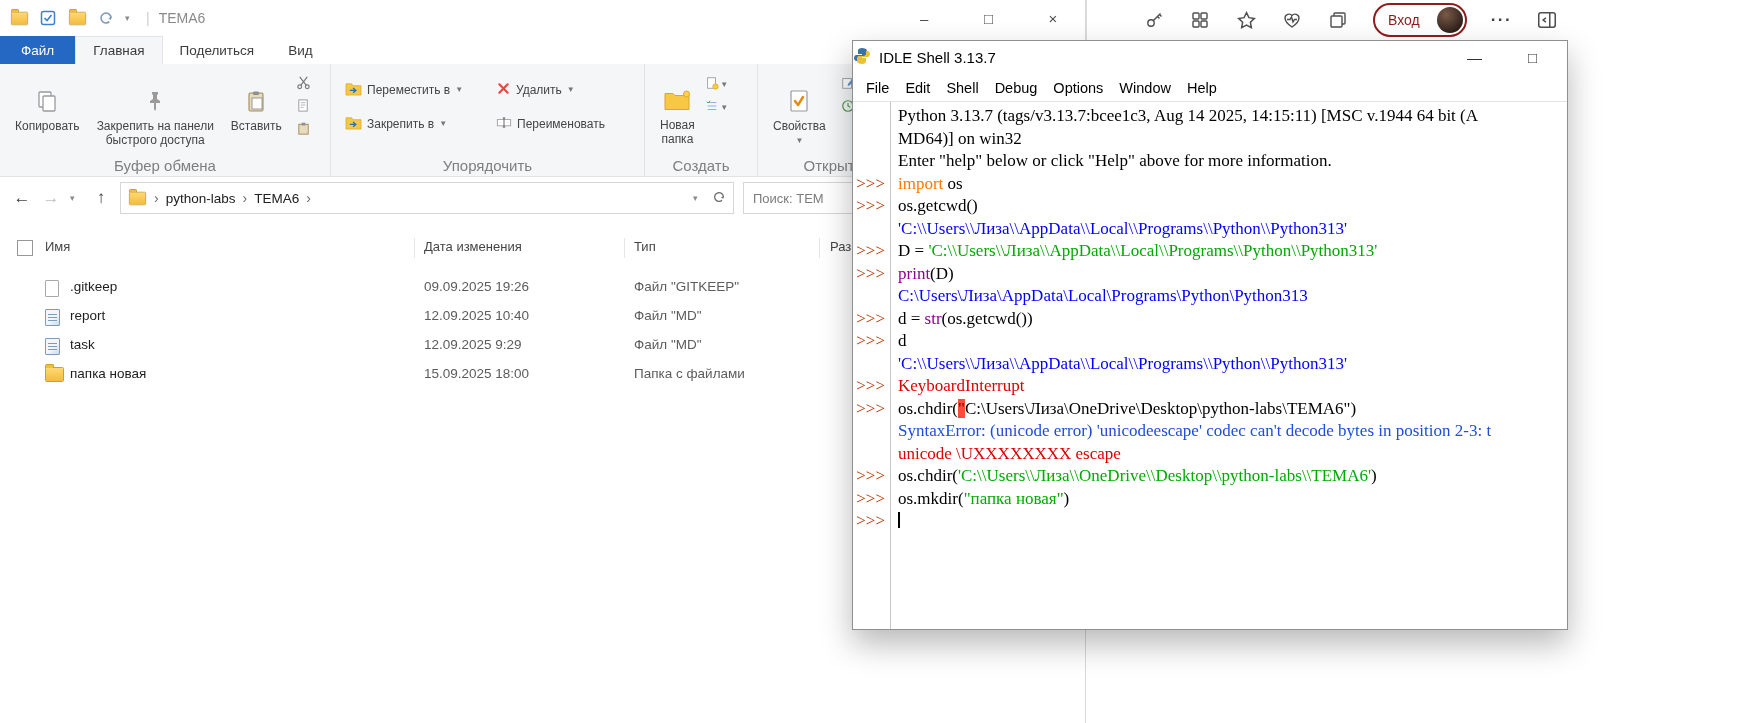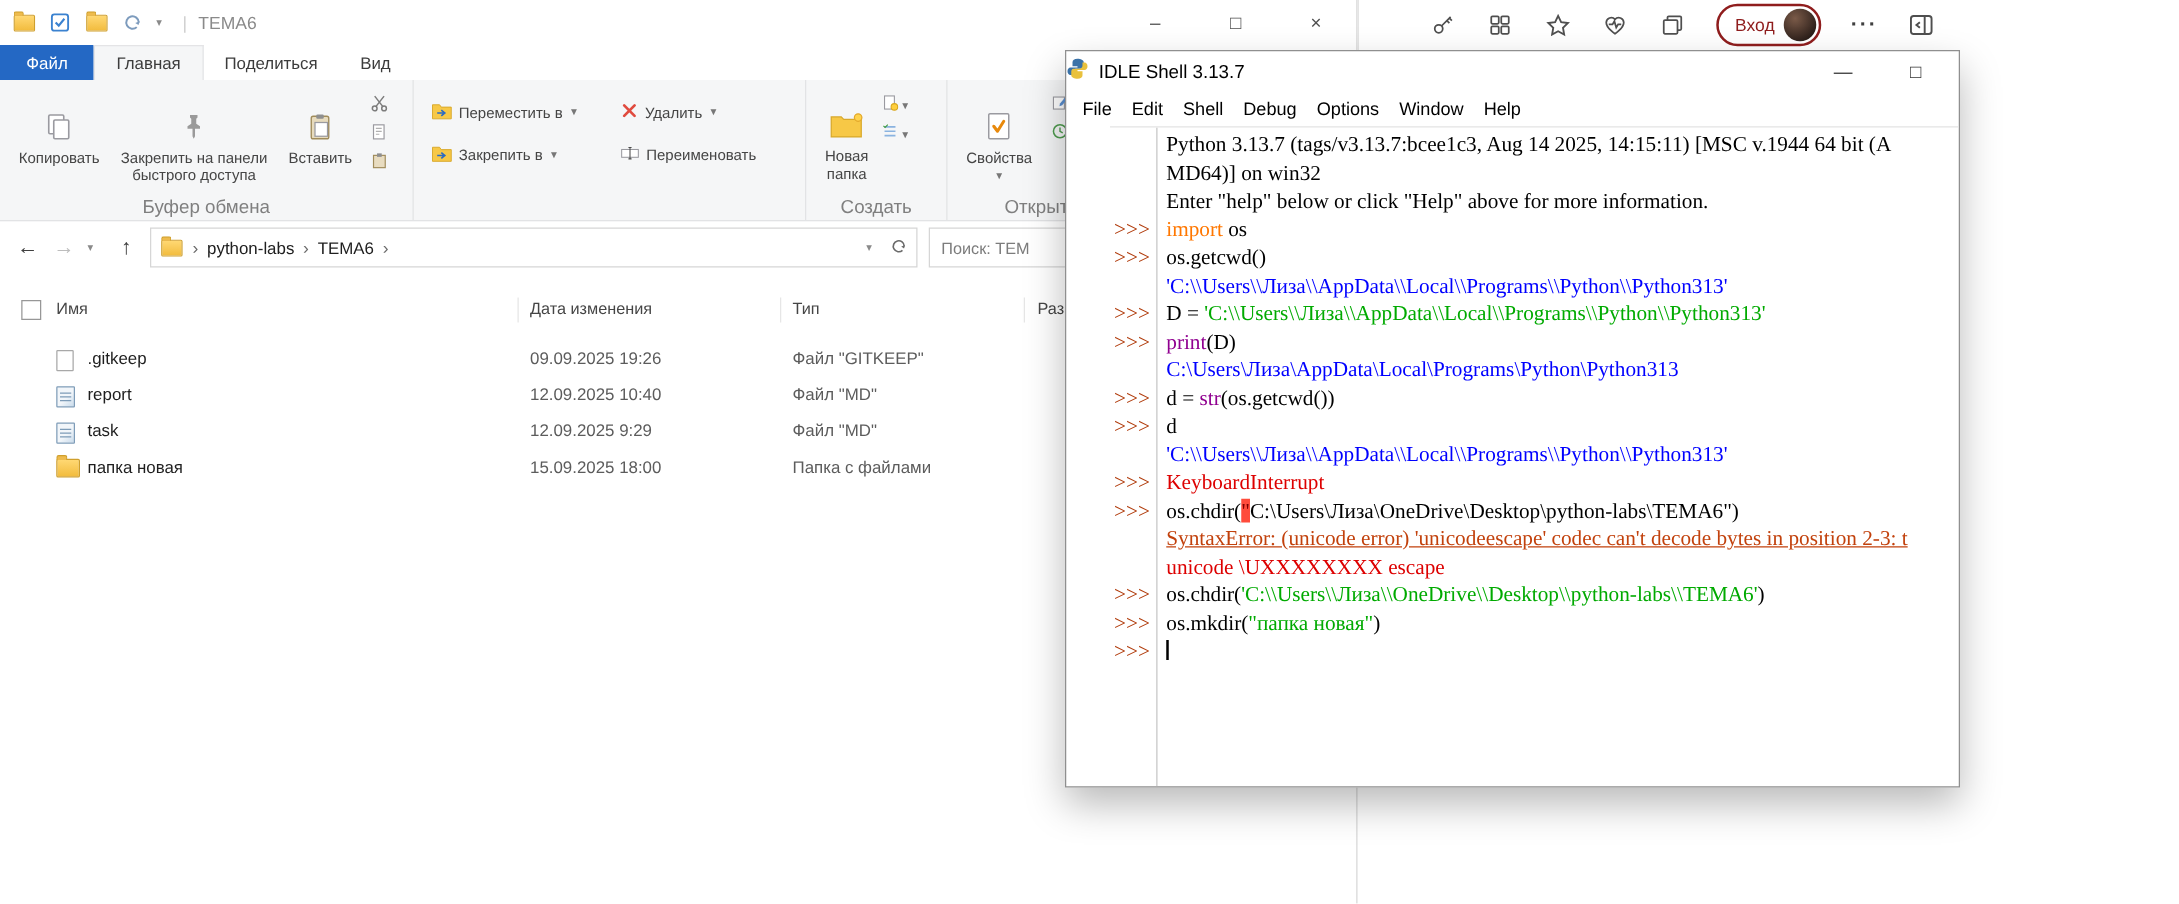--- a/index.html
+++ b/index.html
@@ -67,36 +67,36 @@
   .fi-md{width:13px;height:15px;background:linear-gradient(135deg,#f2f6fa 55%,#c9dbeb);border:1px solid #7e9cb8;border-radius:1px;top:-2px;}
   .fi-md::before{content:"";position:absolute;left:2px;top:4px;right:2px;height:1px;background:#7e9cb8;
                  box-shadow:0 3px 0 #7e9cb8,0 6px 0 #7e9cb8;}
   .fi.small{transform:scale(.9);}
 
   
   .edge-bar{position:absolute;left:1086px;top:0;width:657px;height:40px;background:#fff;border-left:1px solid #dcdcdc;
             display:flex;align-items:center;gap:24px;padding-left:56px;box-sizing:border-box;z-index:0;}
   .bicon{display:flex;align-items:center;justify-content:center;width:22px;height:22px;cursor:default;}
   .bicon svg{stroke:#4f4f4f;fill:none;stroke-width:1.4;}
-  .signin{height:28px;border:2px solid #8f1d1d;border-radius:17px;display:flex;align-items:center;gap:7px;
+  .signin{height:28px;border:2px solid #8f1d1d;border-radius:17px;display:flex;align-items:center;gap:17px;
           padding:1px 2px 1px 13px;color:#8f1d1d;font-size:14px;cursor:default;}
   .avatar{width:26px;height:26px;border-radius:50%;background:radial-gradient(circle at 35% 30%,#7a5a48,#2c1f1a 75%);}
   .dots{font-size:17px;color:#3f3f3f;letter-spacing:1.5px;font-weight:bold;cursor:default;}
 
   
   .idle{position:absolute;left:852px;top:40px;width:716px;height:590px;background:#fff;border:1px solid #8f8f8f;
         box-shadow:0 14px 30px rgba(0,0,0,.28);display:flex;flex-direction:column;box-sizing:border-box;z-index:5;}
   .idle-titlebar{height:33px;display:flex;align-items:center;gap:8px;position:relative;flex:none;}
   .idle-title{font-size:15px;color:#000;}
   .idle-caption{position:absolute;right:30px;top:0;height:33px;display:flex;gap:46px;align-items:center;
                 font-size:15px;color:#333;}
   .idle-menubar{height:27px;display:flex;align-items:center;padding-left:5px;font-size:14.5px;color:#000;flex:none;}
   .menu-item{padding:0 8px;cursor:default;}
   .idle-shell{flex:1;position:relative;font-family:"Liberation Serif","DejaVu Serif",serif;font-size:17px;
-              overflow:hidden;border-top:1px solid #e3e3e3;cursor:text;margin-left:35px;}
+              overflow:hidden;border-top:1px solid #e3e3e3;cursor:text;}
   .sh-rule{position:absolute;left:37px;top:0;bottom:0;width:1px;background:#c6c6c6;}
   .sh-lines{position:absolute;left:0;right:0;top:3px;}
   .sh-row{display:flex;height:22.5px;line-height:22.5px;white-space:pre;}
   .sh-g{width:32px;flex:none;text-align:right;padding-right:5px;}
   .sh-t{padding-left:8px;flex:1;overflow:hidden;color:#000;}
   .sh-cursor{display:inline-block;width:2px;height:16px;background:#000;vertical-align:-2px;}
 </style>
 </head>
 <body>
 
@@ -222,20 +222,21 @@
             <span class="caret">▼</span>
           </div>
           <div class="rbtn-med">
             <span><svg width="16" height="15" viewBox="0 0 18 18">
                   <rect x="1" y="5.5" width="16" height="7.5" fill="#fff" stroke="#9a9aa0"></rect>
                   <path d="M9 3.5v11M7.5 3.5h3M7.5 14.5h3" stroke="#4a4a4a" fill="none"></path>
                 </svg></span>
             <span>Переименовать</span>
           </div>
         </div>
+        <div class="rlabel">Упорядочить</div>
       </div>
 
       <div class="rgroup" style="min-width:112px">
         <div class="rbody">
           <div class="rbtn-big">
             <span>
               <svg width="28" height="23" viewBox="0 0 28 22">
                   <path d="M2 4h8l2 2h14v14H2z" fill="#f7c846" stroke="#d8a82a"></path>
                   <circle cx="23.5" cy="4.5" r="3" fill="#ffd34d" stroke="#e3a82b"></circle>
                 </svg>
@@ -437,21 +438,21 @@
           <div class="sh-row"><span class="sh-g" style="color: rgb(176, 58, 10);">&gt;&gt;&gt;</span><span class="sh-t"><span style="color: rgb(0, 0, 0);">os.getcwd()</span></span></div>
           <div class="sh-row"><span class="sh-g" style="color: rgb(176, 58, 10);"></span><span class="sh-t"><span style="color: rgb(0, 0, 255);">'C:\\Users\\Лиза\\AppData\\Local\\Programs\\Python\\Python313'</span></span></div>
           <div class="sh-row"><span class="sh-g" style="color: rgb(176, 58, 10);">&gt;&gt;&gt;</span><span class="sh-t"><span style="color: rgb(0, 0, 0);">D = </span><span style="color: rgb(0, 170, 0);">'C:\\Users\\Лиза\\AppData\\Local\\Programs\\Python\\Python313'</span></span></div>
           <div class="sh-row"><span class="sh-g" style="color: rgb(176, 58, 10);">&gt;&gt;&gt;</span><span class="sh-t"><span style="color: rgb(144, 0, 144); text-align: right;">print</span><span style="color: rgb(0, 0, 0);">(D)</span></span></div>
           <div class="sh-row"><span class="sh-g" style="color: rgb(176, 58, 10);"></span><span class="sh-t"><span style="color: rgb(0, 0, 255);">C:\Users\Лиза\AppData\Local\Programs\Python\Python313</span></span></div>
           <div class="sh-row"><span class="sh-g" style="color: rgb(176, 58, 10);">&gt;&gt;&gt;</span><span class="sh-t"><span style="color: rgb(0, 0, 0);">d = </span><span style="color: rgb(144, 0, 144);">str</span><span style="color: rgb(0, 0, 0);">(os.getcwd())</span></span></div>
           <div class="sh-row"><span class="sh-g" style="color: rgb(176, 58, 10);">&gt;&gt;&gt;</span><span class="sh-t"><span style="color: rgb(0, 0, 0);">d</span></span></div>
           <div class="sh-row"><span class="sh-g" style="color: rgb(176, 58, 10);"></span><span class="sh-t"><span style="color: rgb(0, 0, 255);">'C:\\Users\\Лиза\\AppData\\Local\\Programs\\Python\\Python313'</span></span></div>
           <div class="sh-row"><span class="sh-g" style="color: rgb(176, 58, 10);">&gt;&gt;&gt;</span><span class="sh-t"><span style="color: rgb(221, 0, 0);">KeyboardInterrupt</span></span></div>
           <div class="sh-row"><span class="sh-g" style="color: rgb(176, 58, 10);">&gt;&gt;&gt;</span><span class="sh-t"><span style="color: rgb(0, 0, 0);">os.chdir(</span><span style="color: rgb(126, 0, 0); background: rgb(255, 75, 59);">"</span><span style="color: rgb(0, 0, 0);">C:\Users\Лиза\OneDrive\Desktop\python-labs\ТЕМА6")</span></span></div>
-          <div class="sh-row"><span class="sh-g" style="color: rgb(176, 58, 10);"></span><span class="sh-t"><span style="color: #c2410c; text-decoration: underline;">SyntaxError: (unicode error) 'unicodeescape' codec can't decode bytes in position 2-3: t</span></span></div>
+          <div class="sh-row"><span class="sh-g" style="color: rgb(176, 58, 10);"></span><span class="sh-t"><span style="color: #1d4ed8;">SyntaxError: (unicode error) 'unicodeescape' codec can't decode bytes in position 2-3: t</span></span></div>
           <div class="sh-row"><span class="sh-g" style="color: rgb(176, 58, 10);"></span><span class="sh-t"><span style="color: rgb(221, 0, 0);">unicode \UXXXXXXXX escape</span></span></div>
           <div class="sh-row"><span class="sh-g" style="color: rgb(176, 58, 10);">&gt;&gt;&gt;</span><span class="sh-t"><span style="color: rgb(0, 0, 0);">os.chdir(</span><span style="color: rgb(0, 170, 0);">'C:\\Users\\Лиза\\OneDrive\\Desktop\\python-labs\\ТЕМА6'</span><span style="color: rgb(0, 0, 0);">)</span></span></div>
           <div class="sh-row"><span class="sh-g" style="color: rgb(176, 58, 10);">&gt;&gt;&gt;</span><span class="sh-t"><span style="color: rgb(0, 0, 0);">os.mkdir(</span><span style="color: rgb(0, 170, 0);">"папка новая"</span><span style="color: rgb(0, 0, 0);">)</span></span></div>
           <div class="sh-row"><span class="sh-g" style="color: rgb(176, 58, 10);">&gt;&gt;&gt;</span><span class="sh-t"><span class="sh-cursor"></span></span></div>
         </div>
     </div>
   </section>
 
 </div>
 

